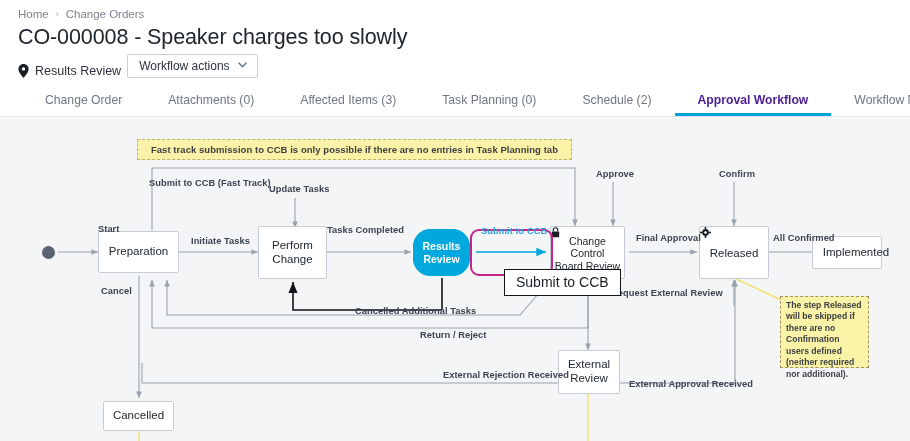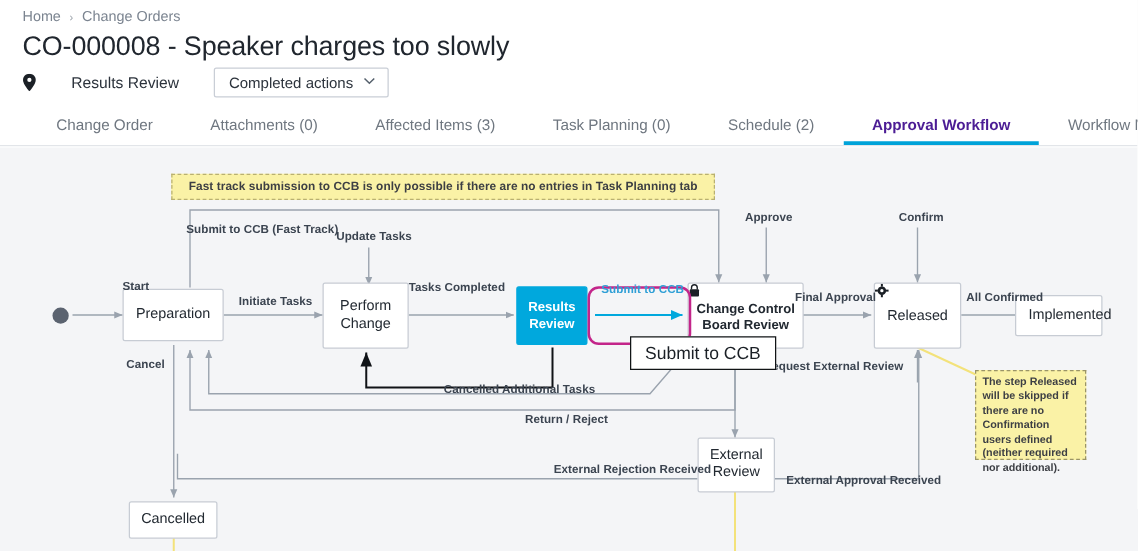--- a/index.html
+++ b/index.html
@@ -19,21 +19,21 @@
     position: absolute; left: 18px; top: 8px;
     font-size: 11.5px; color: #8a9099; display: flex; align-items: center; gap: 7px;
   }
   .breadcrumb .bc-link { color: #7b8490; cursor: pointer; }
   .breadcrumb .bc-sep { color: #9aa1aa; font-size: 9px; }
   .page-title {
     position: absolute; left: 18px; top: 25px;
     font-size: 21.5px; color: #20262e; font-weight: 400; letter-spacing: -0.1px;
     white-space: nowrap;
   }
-  .status-row { position: absolute; left: 18px; top: 54px; display: flex; align-items: center; gap: 28px; }
+  .status-row { position: absolute; left: 18px; top: 54px; display: flex; align-items: flex-end; gap: 6px; }
   .pin-icon { width: 11px; height: 14px; display: inline-block; position: relative; }
   .status-text { font-size: 12.5px; color: #2c333c; }
   .wf-actions {
     display: inline-flex; align-items: center; gap: 8px;
     border: 1px solid #c9ced6; background: #fff; border-radius: 2px;
     padding: 4px 10px 5px 11px; font-size: 12px; color: #2c333c; cursor: pointer;
     height: 24px;
   }
   .wf-actions .chev { font-size: 9px; color: #55606c; line-height: 1; }
 
@@ -124,21 +124,21 @@
 
     <div class="status-row">
       <span class="pin-icon">
         <svg width="11" height="14" viewBox="0 0 11 14">
           <path d="M5.5 0C2.6 0 0.4 2.2 0.4 5c0 3.6 5.1 9 5.1 9s5.1-5.4 5.1-9c0-2.8-2.2-5-5.1-5z" fill="#1b2026"></path>
           <circle cx="5.5" cy="4.9" r="1.7" fill="#ffffff"></circle>
         </svg>
       </span>
       <span class="status-text">Results Review</span>
       <span class="wf-actions">
-        <span>Completed actions</span>
+        <span>Workflow actions</span>
         <span class="chev">
           <svg width="9" height="6" viewBox="0 0 9 6">
               <path d="M0.6 0.8 L4.5 4.6 L8.4 0.8" fill="none" stroke="#55606c" stroke-width="1.2"></path>
             </svg>
         </span>
       </span>
     </div>
   </div>
 
   <div class="tabs">
@@ -217,26 +217,26 @@
 
     <div class="node" style="left:98px; top:113px; width:81px; height:42px;">
       <span class="nlabel">Preparation</span>
     </div>
 
     <div class="node" style="left:258px; top:108px; width:69px; height:53px;">
       <span class="nlabel">Perform</span>
       <span class="nlabel">Change</span>
     </div>
 
-    <div class="node accent" style="left:413px; top:111px; width:57px; height:47px;">
+    <div class="node accent" style="left:413px; top:111px; width:57px; height:47px;border-radius:17px;">
       <span class="nlabel">Results</span>
       <span class="nlabel">Review</span>
     </div>
 
-    <div class="node" style="left:550px; top:108px; width:93px; height:53px; font-size:10.5px;font-weight:bold;">
+    <div class="node" style="left:550px; top:108px; width:75px; height:53px; font-size:10.5px;">
       <span class="nico">
         <svg width="9" height="11" viewBox="0 0 9 11">
           <path d="M2.2 4.6 V3.1 a2.3 2.3 0 0 1 4.6 0 V4.6" fill="none" stroke="#1b2026" stroke-width="1.1"></path>
           <rect x="0.8" y="4.4" width="7.4" height="5.8" rx="0.8" fill="#1b2026"></rect>
         </svg>
       </span>
       <span class="nlabel">Change Control</span>
       <span class="nlabel">Board Review</span>
     </div>
 

